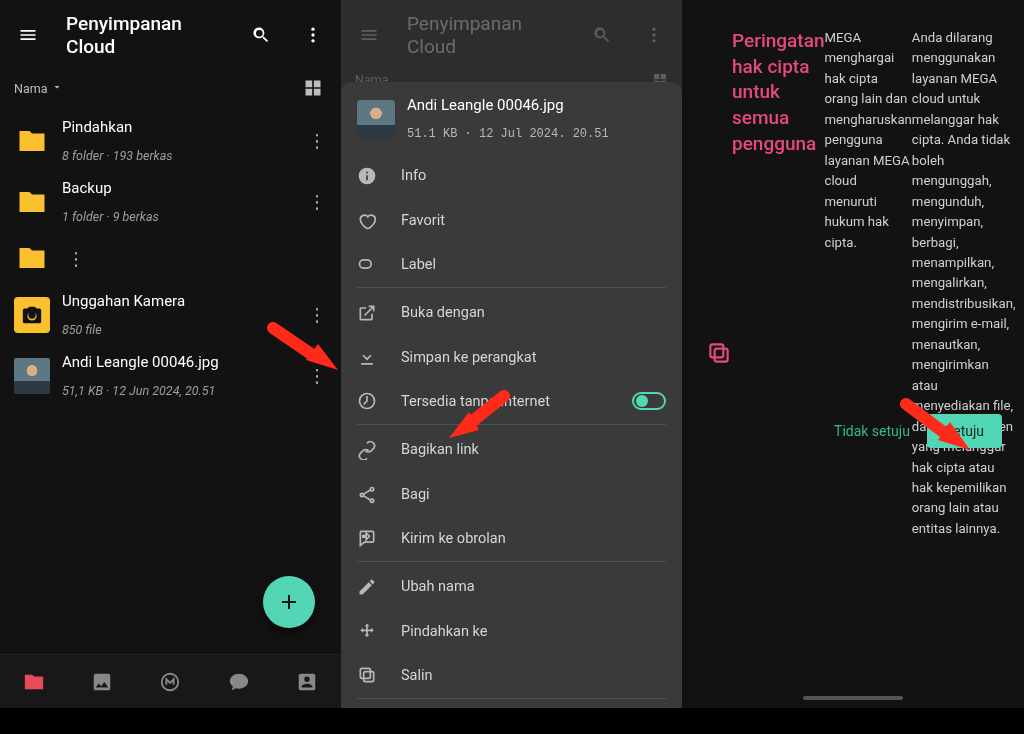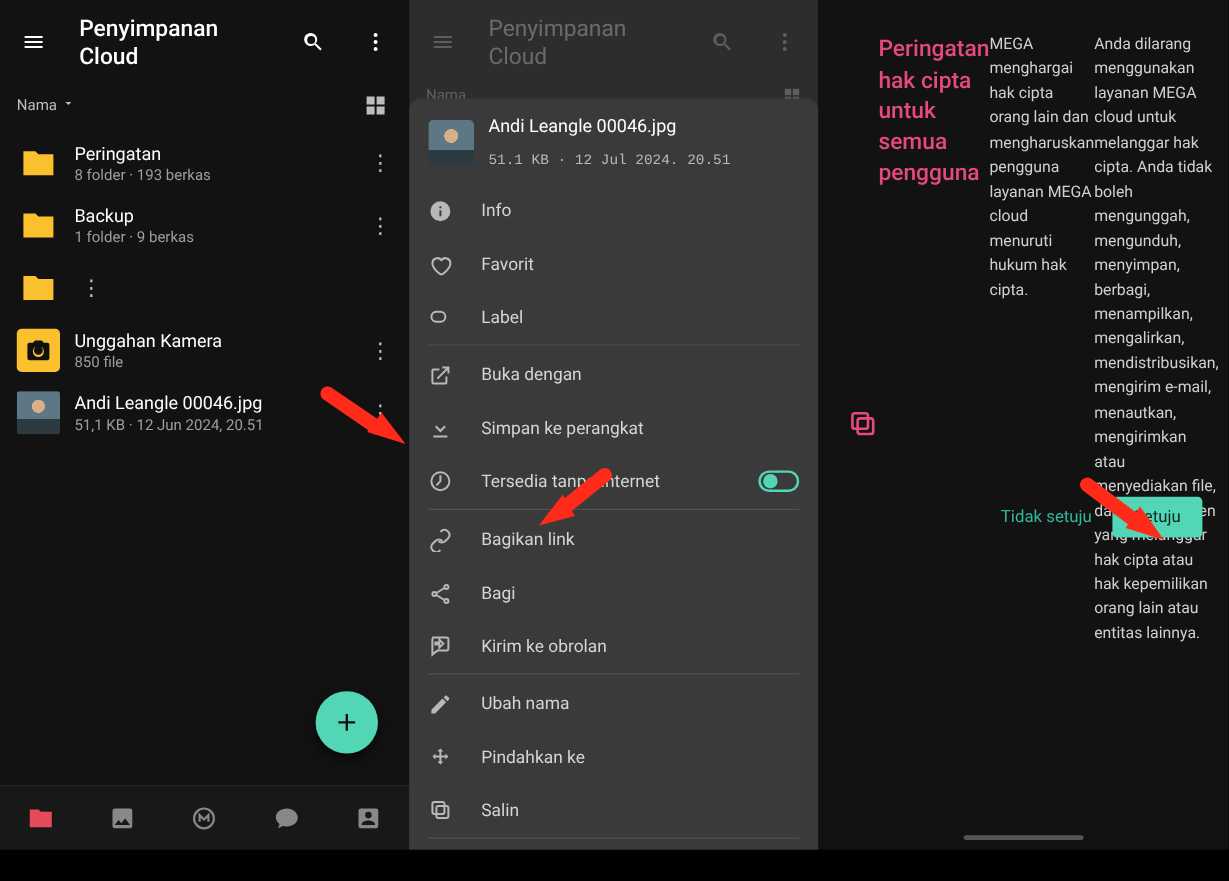--- a/index.html
+++ b/index.html
@@ -20,21 +20,21 @@
   .row { display:flex; align-items:center; gap:12px; padding:8px 10px 8px 14px; }
   .thumb { width:36px; height:36px; border-radius:2px; flex-shrink:0; display:flex; align-items:center; justify-content:center; }
   .thumb-folder { background:transparent; }
   .thumb-folder svg { width:36px; height:30px; fill:#fbc02d; }
   .thumb-cam { background:#fbc02d; border-radius:4px; }
   .thumb-cam svg { width:22px; height:22px; fill:#111; }
   .thumb-img { background:#3a4650; border-radius:2px; overflow:hidden; position:relative; }
   .thumb-img .face { width:36px; height:36px; background:radial-gradient(circle at 50% 35%, #d7b08a 0 18%, transparent 19%), linear-gradient(#5e7785 0%, #5e7785 65%, #2d3a42 65%); }
   .row .meta { flex:1; min-width:0; }
   .rname { font-size:15px; color:#fff; }
-  .rsub  { font-size:12.5px; color:#9e9e9e; margin-top:2px; }
+  .rsub  { font-size:12.5px; color:#9e9e9e; margin-top:12px;font-style:italic; }
   .row .more { width:28px; text-align:center; color:#bdbdbd; font-size:18px; cursor:pointer; }
   .fab { position:absolute; right:26px; bottom:80px; width:52px; height:52px; border-radius:50%; background:#53d6b6; display:flex; align-items:center; justify-content:center; box-shadow:0 4px 10px rgba(0,0,0,.6); cursor:pointer; }
   .fab svg { width:24px; height:24px; fill:#111; }
   .bottomnav { position:absolute; left:0; right:0; bottom:0; height:54px; background:#181818; display:flex; justify-content:space-around; align-items:center; border-top:1px solid #222; }
   .bn-item { width:40px; height:40px; display:flex; align-items:center; justify-content:center; cursor:pointer; }
   .bn-item svg { width:22px; height:22px; fill:#888; }
   .bn-item.active svg { fill:#e74b5a; }
   
   .p2 .dimhdr { opacity:.35; }
   .p2 .topbar2 { display:flex; align-items:center; gap:24px; padding:12px 14px 10px 14px; }
@@ -110,21 +110,21 @@
   </div>
 
   <div class="filelist">
     <div class="row">
       <div class="thumb thumb-folder">
           <svg viewBox="0 0 24 24">
             <path d="M10 4H2v16h20V6H12l-2-2z"></path>
           </svg>
         </div>
       <div class="meta">
-          <div class="rname">Peringatan</div>
+          <div class="rname">Pindahkan</div>
           <div class="rsub">8 folder · 193 berkas</div>
         </div>
       <div class="more">⋮</div>
     </div>
     <div class="row">
       <div class="thumb thumb-folder">
           <svg viewBox="0 0 24 24">
             <path d="M10 4H2v16h20V6H12l-2-2z"></path>
           </svg>
         </div>

